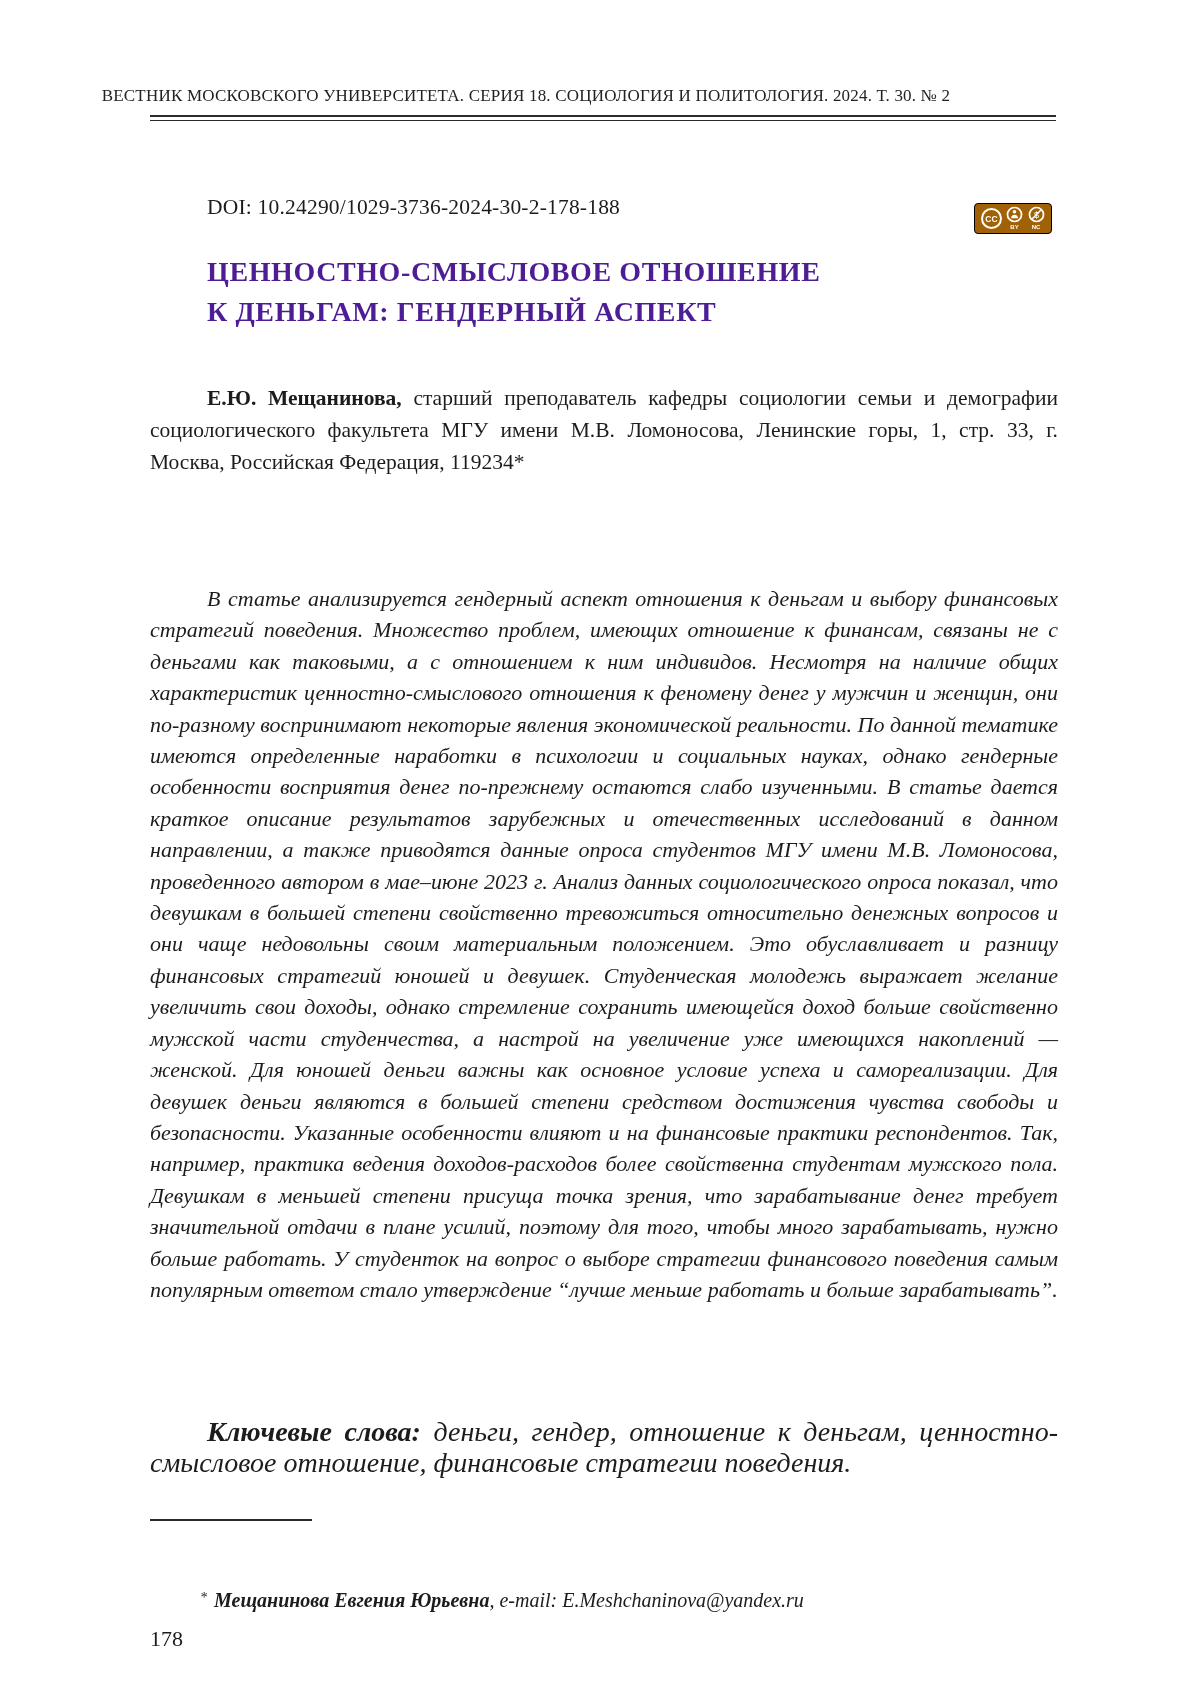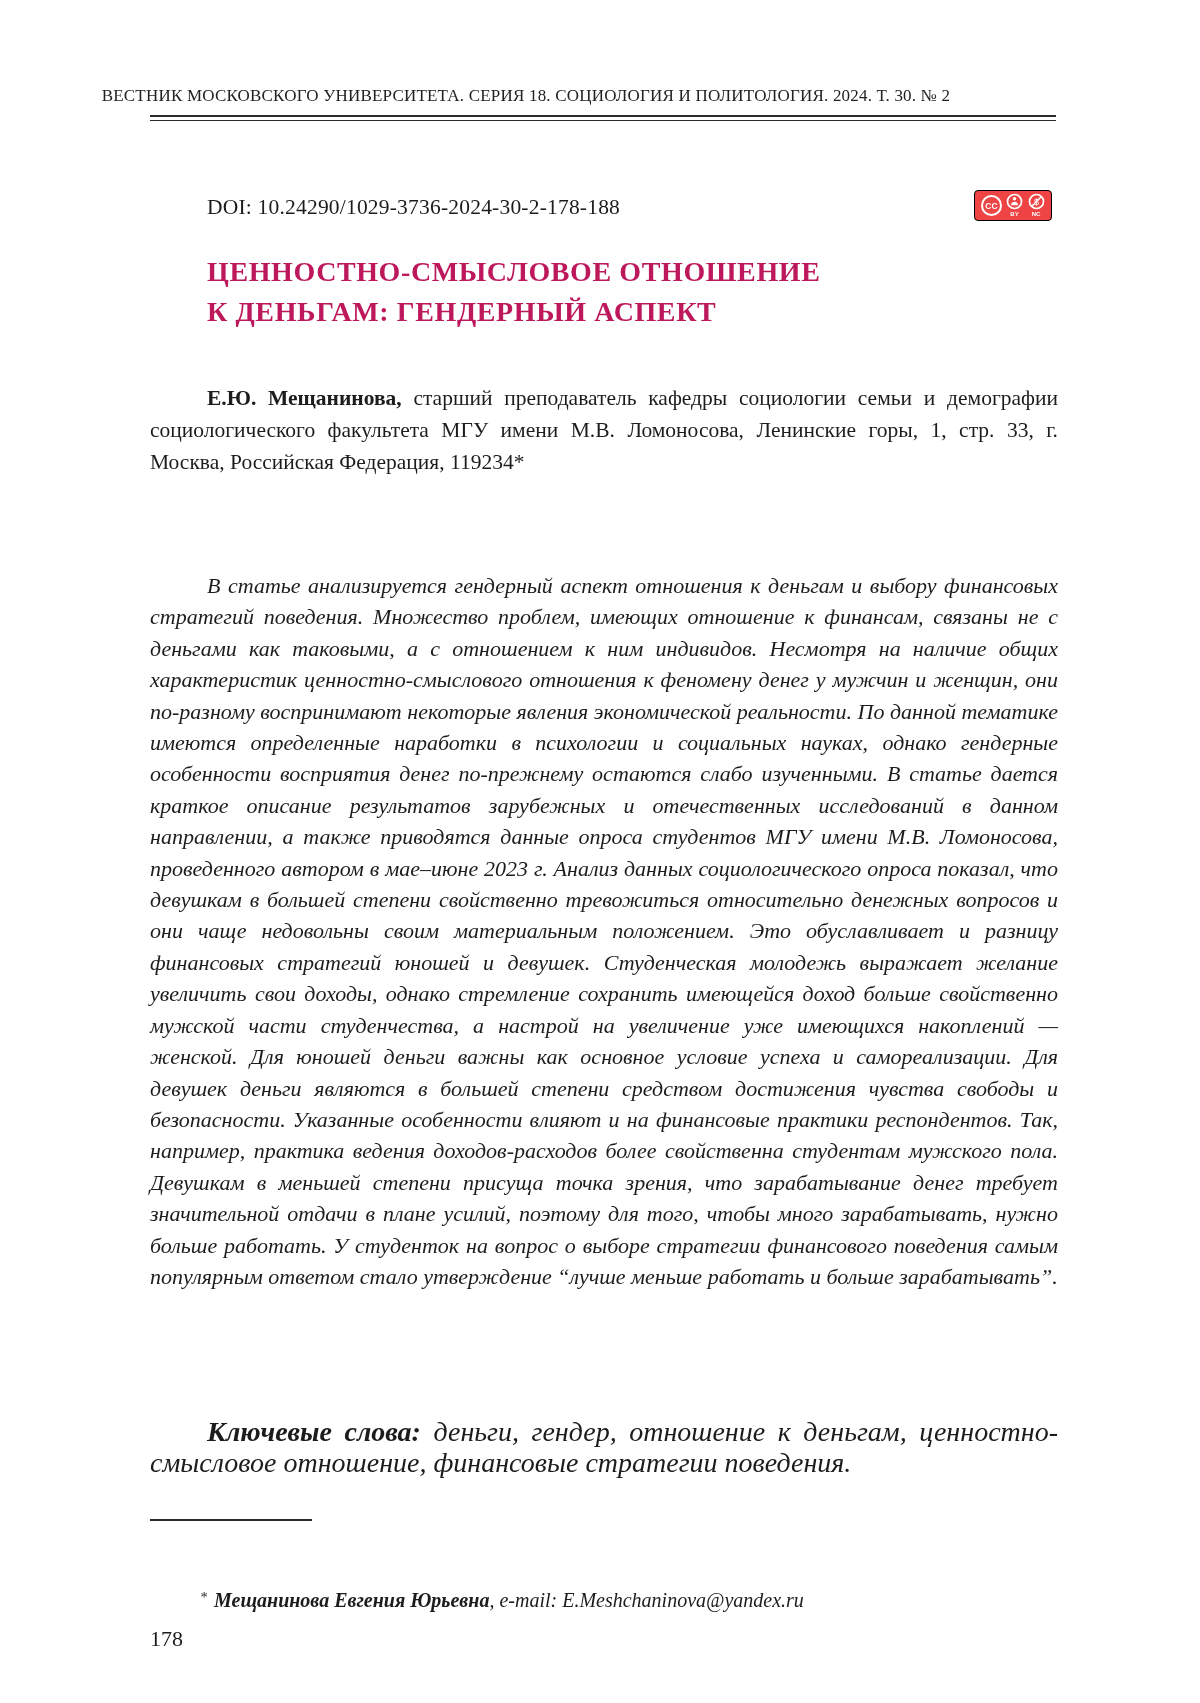--- a/index.html
+++ b/index.html
@@ -47,24 +47,24 @@
     left: 57px;
     top: 17px;
     font-size: 21.5px;
     letter-spacing: 0.2px;
     text-align: center;
   }
 
   .cc-badge {
     position: absolute;
     right: 4px;
-    top: 12px;
+    top: 25px;
     width: 78px;
     height: 31px;
-    background: #ef4444;
+    background: #a16207;
     border: 1px solid #000;
     border-radius: 4px;
     box-sizing: border-box;
     display: flex;
     align-items: center;
     justify-content: space-between;
     padding: 0 6px;
   }
   .cc-circle {
     width: 21px;
@@ -98,38 +98,38 @@
 
   .article-title {
     position: absolute;
     top: 252px;
     left: 207px;
     width: 860px;
     font-size: 28px;
     font-weight: bold;
     line-height: 40px;
     letter-spacing: 0.6px;
-    color: #be185d;
+    color: #4c1d95;
   }
 
   .author-block {
     position: absolute;
     top: 360px;
     left: 150px;
     width: 908px;
     font-size: 21.5px;
     line-height: 32px;
     text-align: justify;
     text-indent: 57px;
   }
   .author-block b { font-weight: bold; font-family: Liberation Serif, serif; }
 
   .abstract-block {
     position: absolute;
-    top: 548px;
+    top: 561px;
     left: 150px;
     width: 908px;
     font-size: 22px;
     line-height: 31.4px;
     font-style: italic;
     text-align: justify;
     text-indent: 57px;
   }
 
   .keywords-block {

